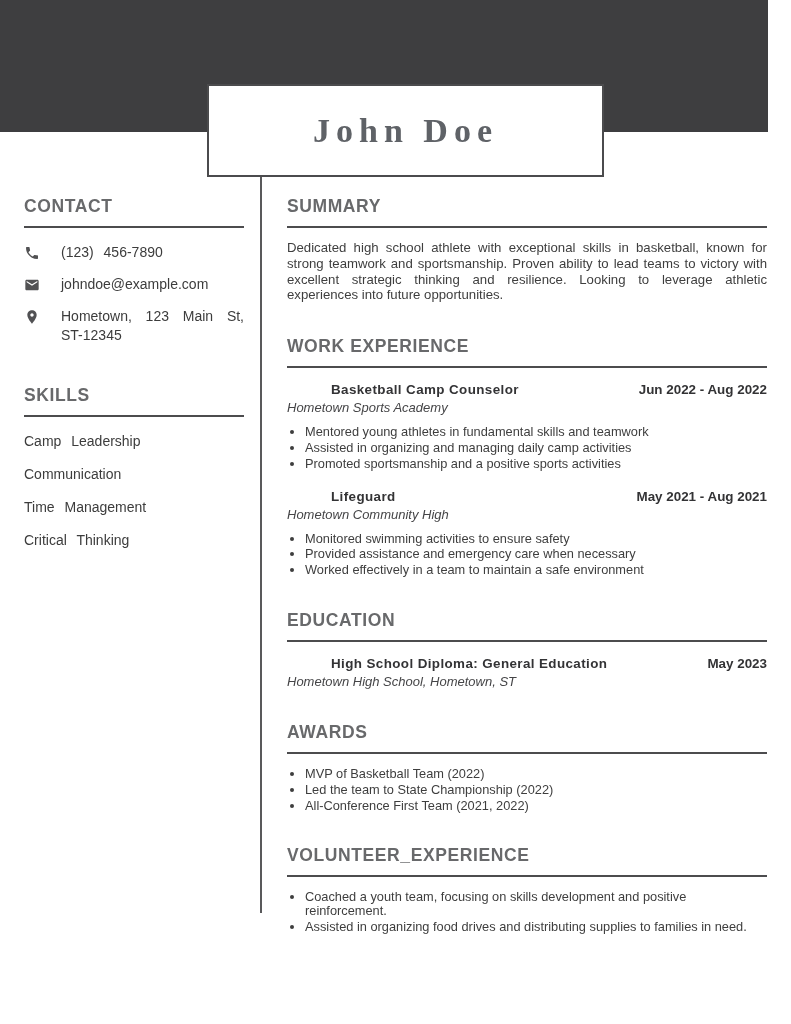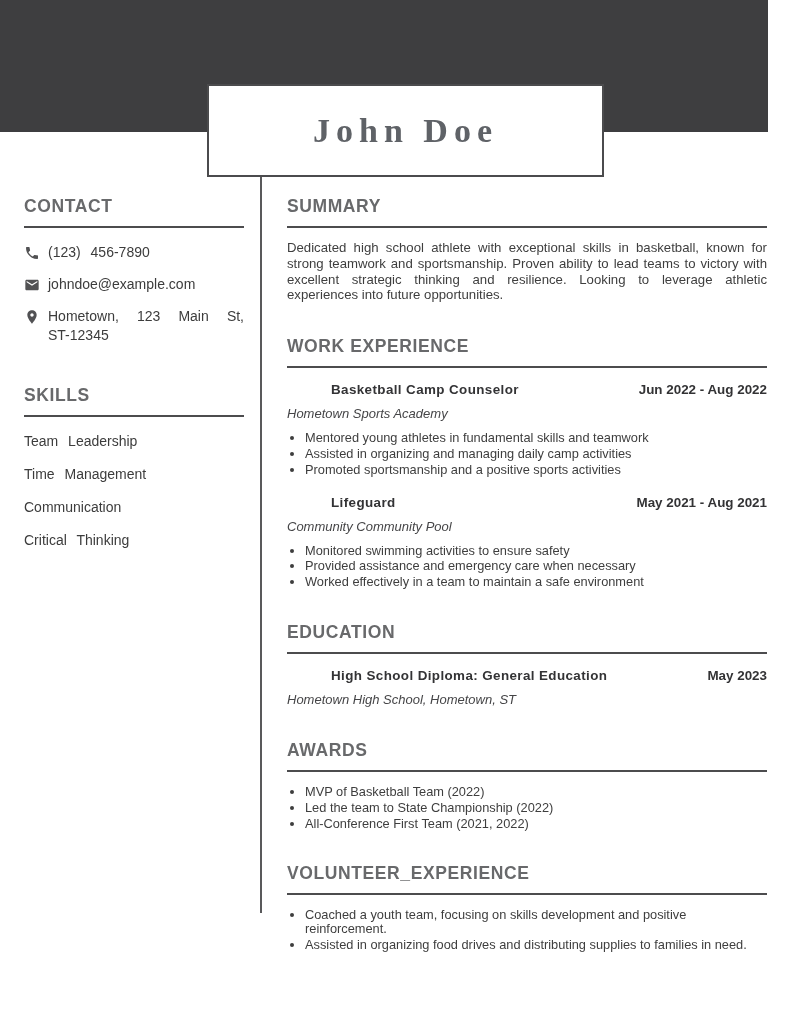--- a/index.html
+++ b/index.html
@@ -20,21 +20,21 @@
   }
   .v-divider { position:absolute; left:260px; top:177px; width:2px; height:736px; background:#59595b; }
 
   .left-col  { position:absolute; left:24px;  top:196px; width:220px; }
   .right-col { position:absolute; left:287px; top:196px; width:480px; }
 
   .sec-heading { font-size:17.5px; font-weight:700; color:#68696b; letter-spacing:0.6px; }
   .rule { height:2px; background:#4c4c4e; margin-top:9px; }
 
   .contact-list { margin-top:15px; }
-  .contact-item { display:flex; gap:8px; margin-bottom:13px; }
+  .contact-item { display:flex; gap:21px; margin-bottom:13px; }
   .contact-item .txt {
     flex:1; font-size:14px; color:#3c3c3c; line-height:19px;
     word-spacing:6px; text-align:justify;
   }
   .icon { width:16px; height:16px; flex:0 0 16px; margin-top:2px; }
   .icon svg { display:block; width:16px; height:16px; }
 
   .skills-section { margin-top:40px; }
   .skills-list { margin-top:16px; }
   .skill { font-size:14px; color:#3c3c3c; margin-bottom:17px; word-spacing:6px; }
@@ -42,21 +42,21 @@
   .section { margin-bottom:33px; }
   .summary-text {
     margin-top:12px; font-size:13.2px; line-height:15.8px; color:#3e3e3e;
     text-align:justify;
   }
   .entry { margin-top:14px; }
   .entry + .entry { margin-top:18px; }
   .entry-head { display:flex; justify-content:space-between; align-items:baseline;padding-left:44px; }
   .entry-title { font-size:13.4px; font-weight:700; color:#333335; letter-spacing:0.4px; }
   .entry-date  { font-size:13.4px; font-weight:700; color:#333335; white-space:nowrap; }
-  .entry-company { font-style:italic; font-size:13px; color:#454547; margin-top:9px; }
+  .entry-company { font-style:italic; font-size:13px; color:#454547; margin-top:3px; }
   .bullets { margin-top:10px; padding-left:18px; list-style-type:disc; }
   .bullets li { font-size:12.8px; color:#3e3e3e; line-height:13.8px; margin-bottom:2px; }
   .bullets.loose { margin-top:13px; }
 </style>
 </head>
 <body>
 
 <div class="page">
 
   <div class="top-band"></div>
@@ -97,23 +97,23 @@
           </span>
           <span class="txt">Hometown, 123 Main St, ST-12345</span>
         </div>
       </div>
     </div>
 
     <div class="skills-section">
       <div class="sec-heading">SKILLS</div>
       <div class="rule"></div>
       <div class="skills-list">
-        <div class="skill">Team Leadership</div>
+        <div class="skill">Camp Leadership</div>
+        <div class="skill">Communication</div>
         <div class="skill">Time Management</div>
-        <div class="skill">Communication</div>
         <div class="skill">Critical Thinking</div>
       </div>
     </div>
 
   </div>
 
   <div class="right-col">
 
     <div class="section">
       <div class="sec-heading">SUMMARY</div>
@@ -136,21 +136,21 @@
           <li>Assisted in organizing and managing daily camp activities</li>
           <li>Promoted sportsmanship and a positive sports activities</li>
         </ul>
       </div>
 
       <div class="entry">
         <div class="entry-head">
           <span class="entry-title">Lifeguard</span>
           <span class="entry-date">May 2021 - Aug 2021</span>
         </div>
-        <div class="entry-company">Community Community Pool</div>
+        <div class="entry-company">Hometown Community High</div>
         <ul class="bullets">
           <li>Monitored swimming activities to ensure safety</li>
           <li>Provided assistance and emergency care when necessary</li>
           <li>Worked effectively in a team to maintain a safe environment</li>
         </ul>
       </div>
     </div>
 
     <div class="section">
       <div class="sec-heading">EDUCATION</div>

